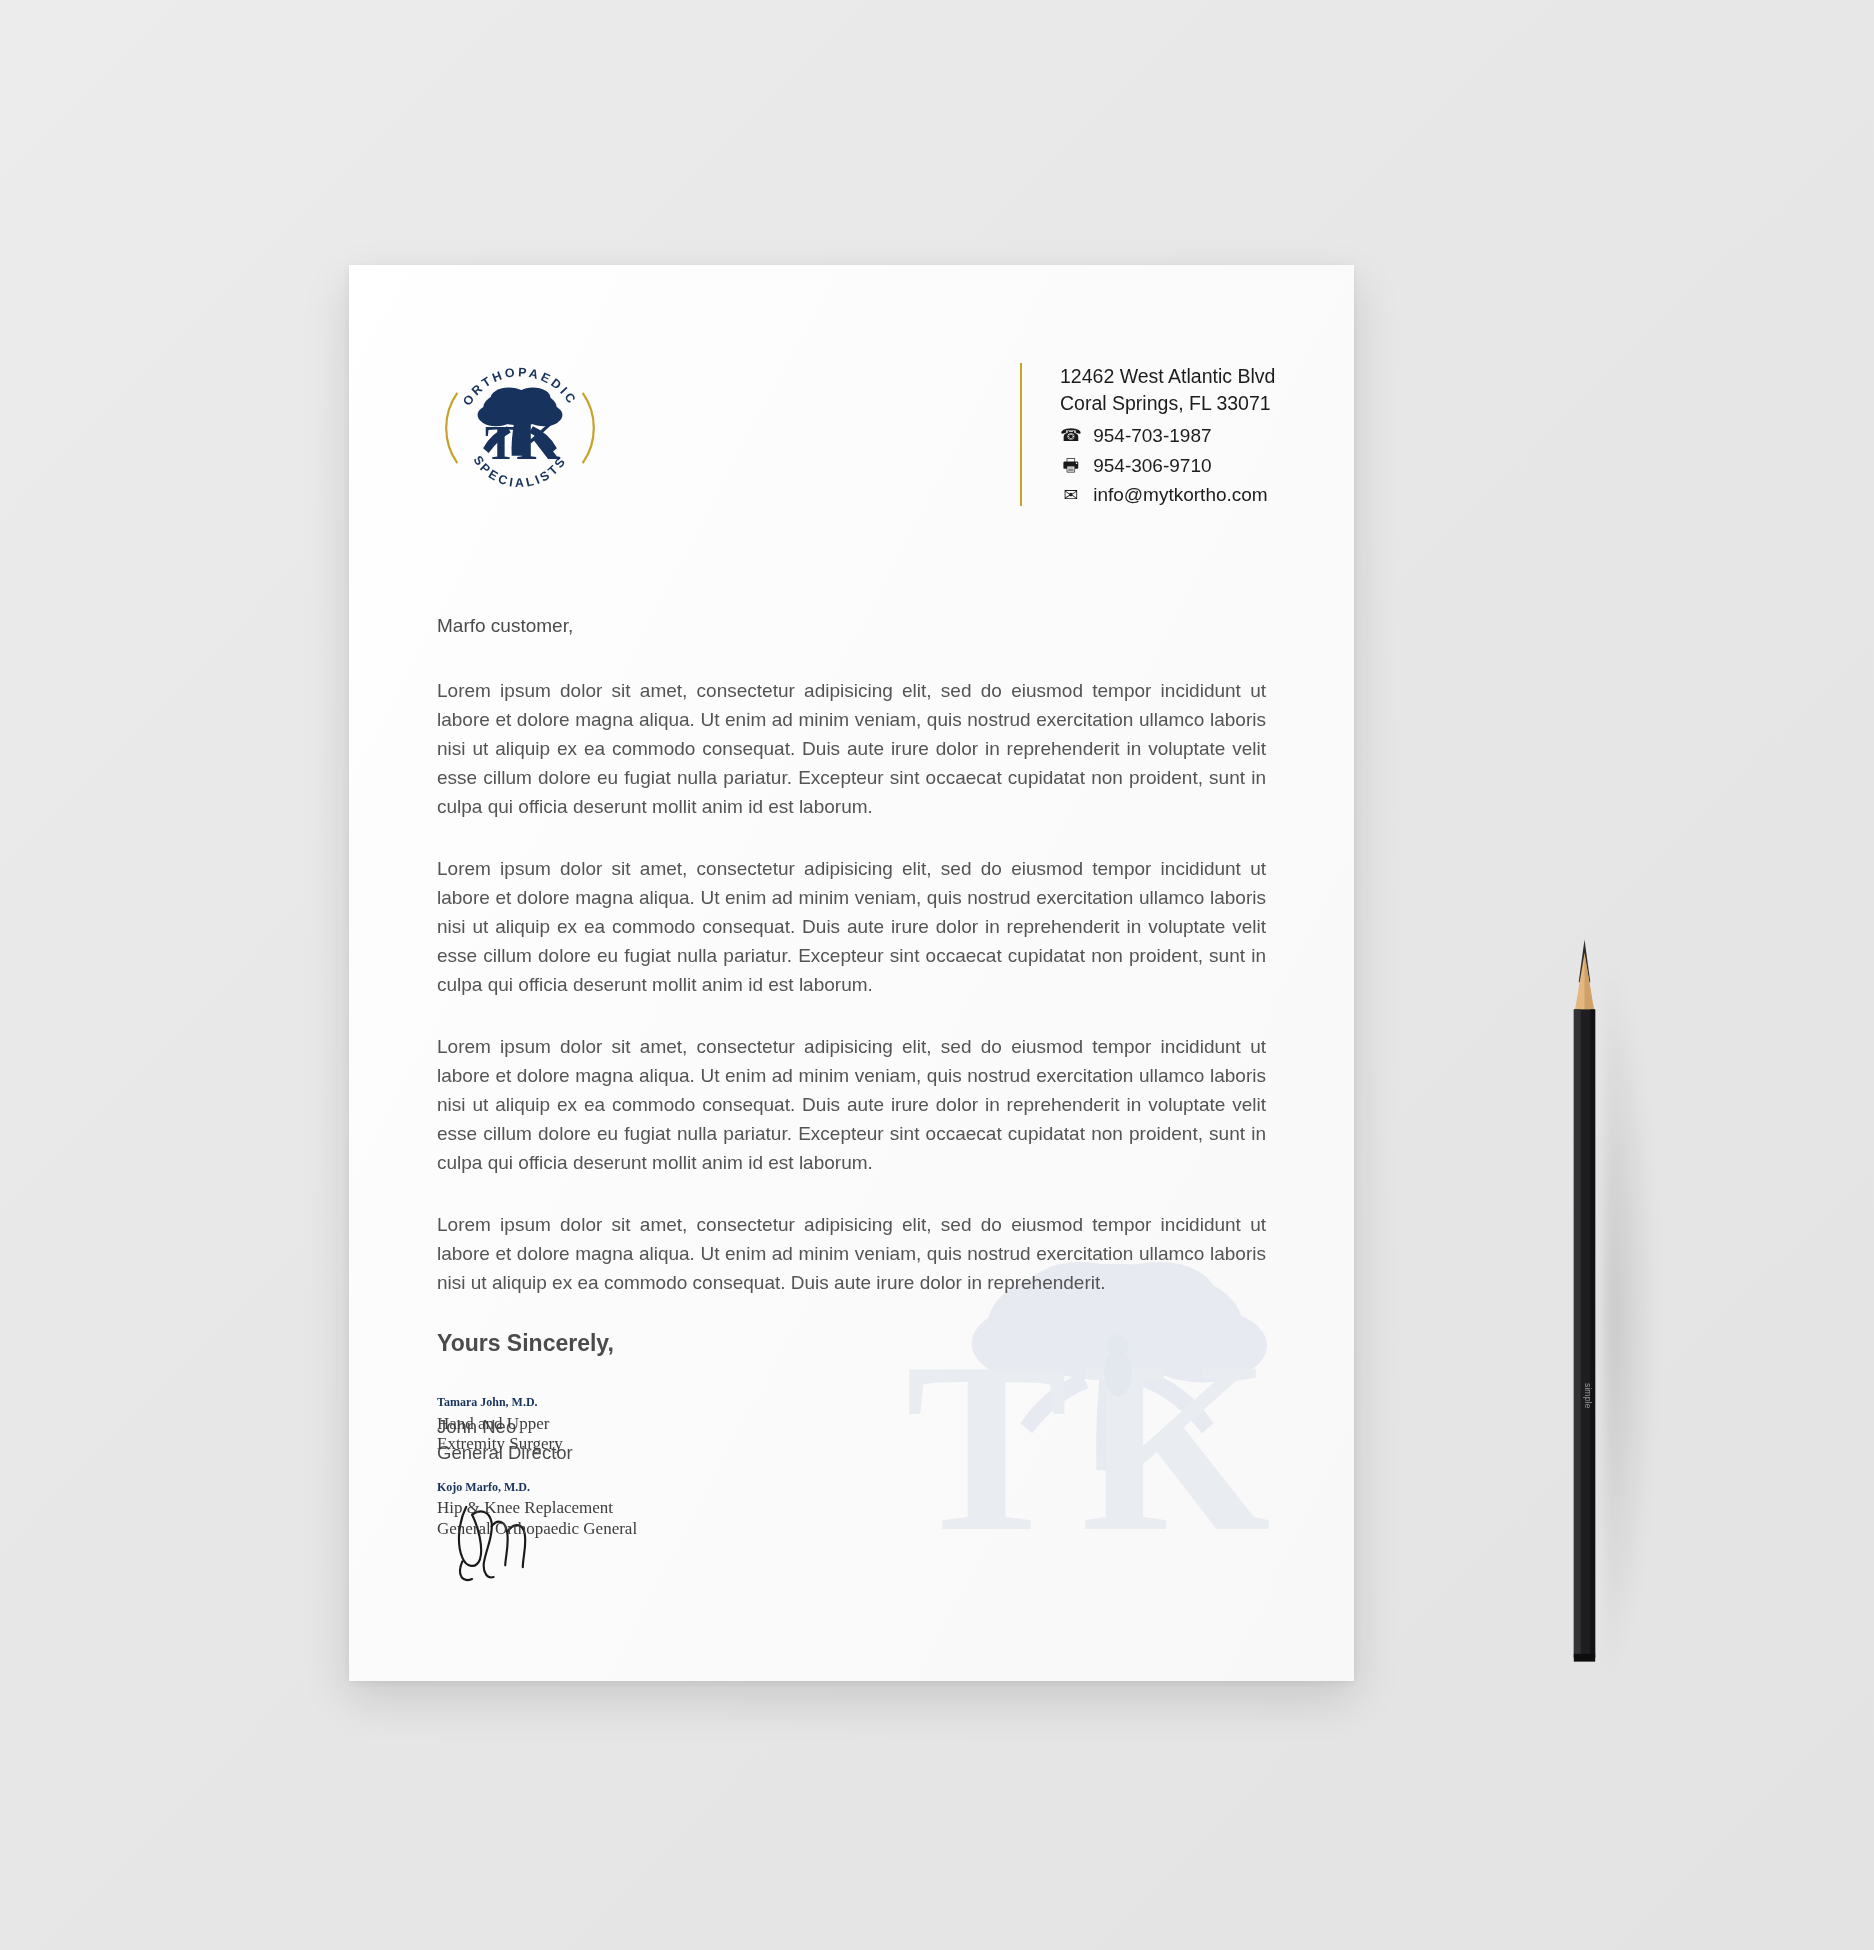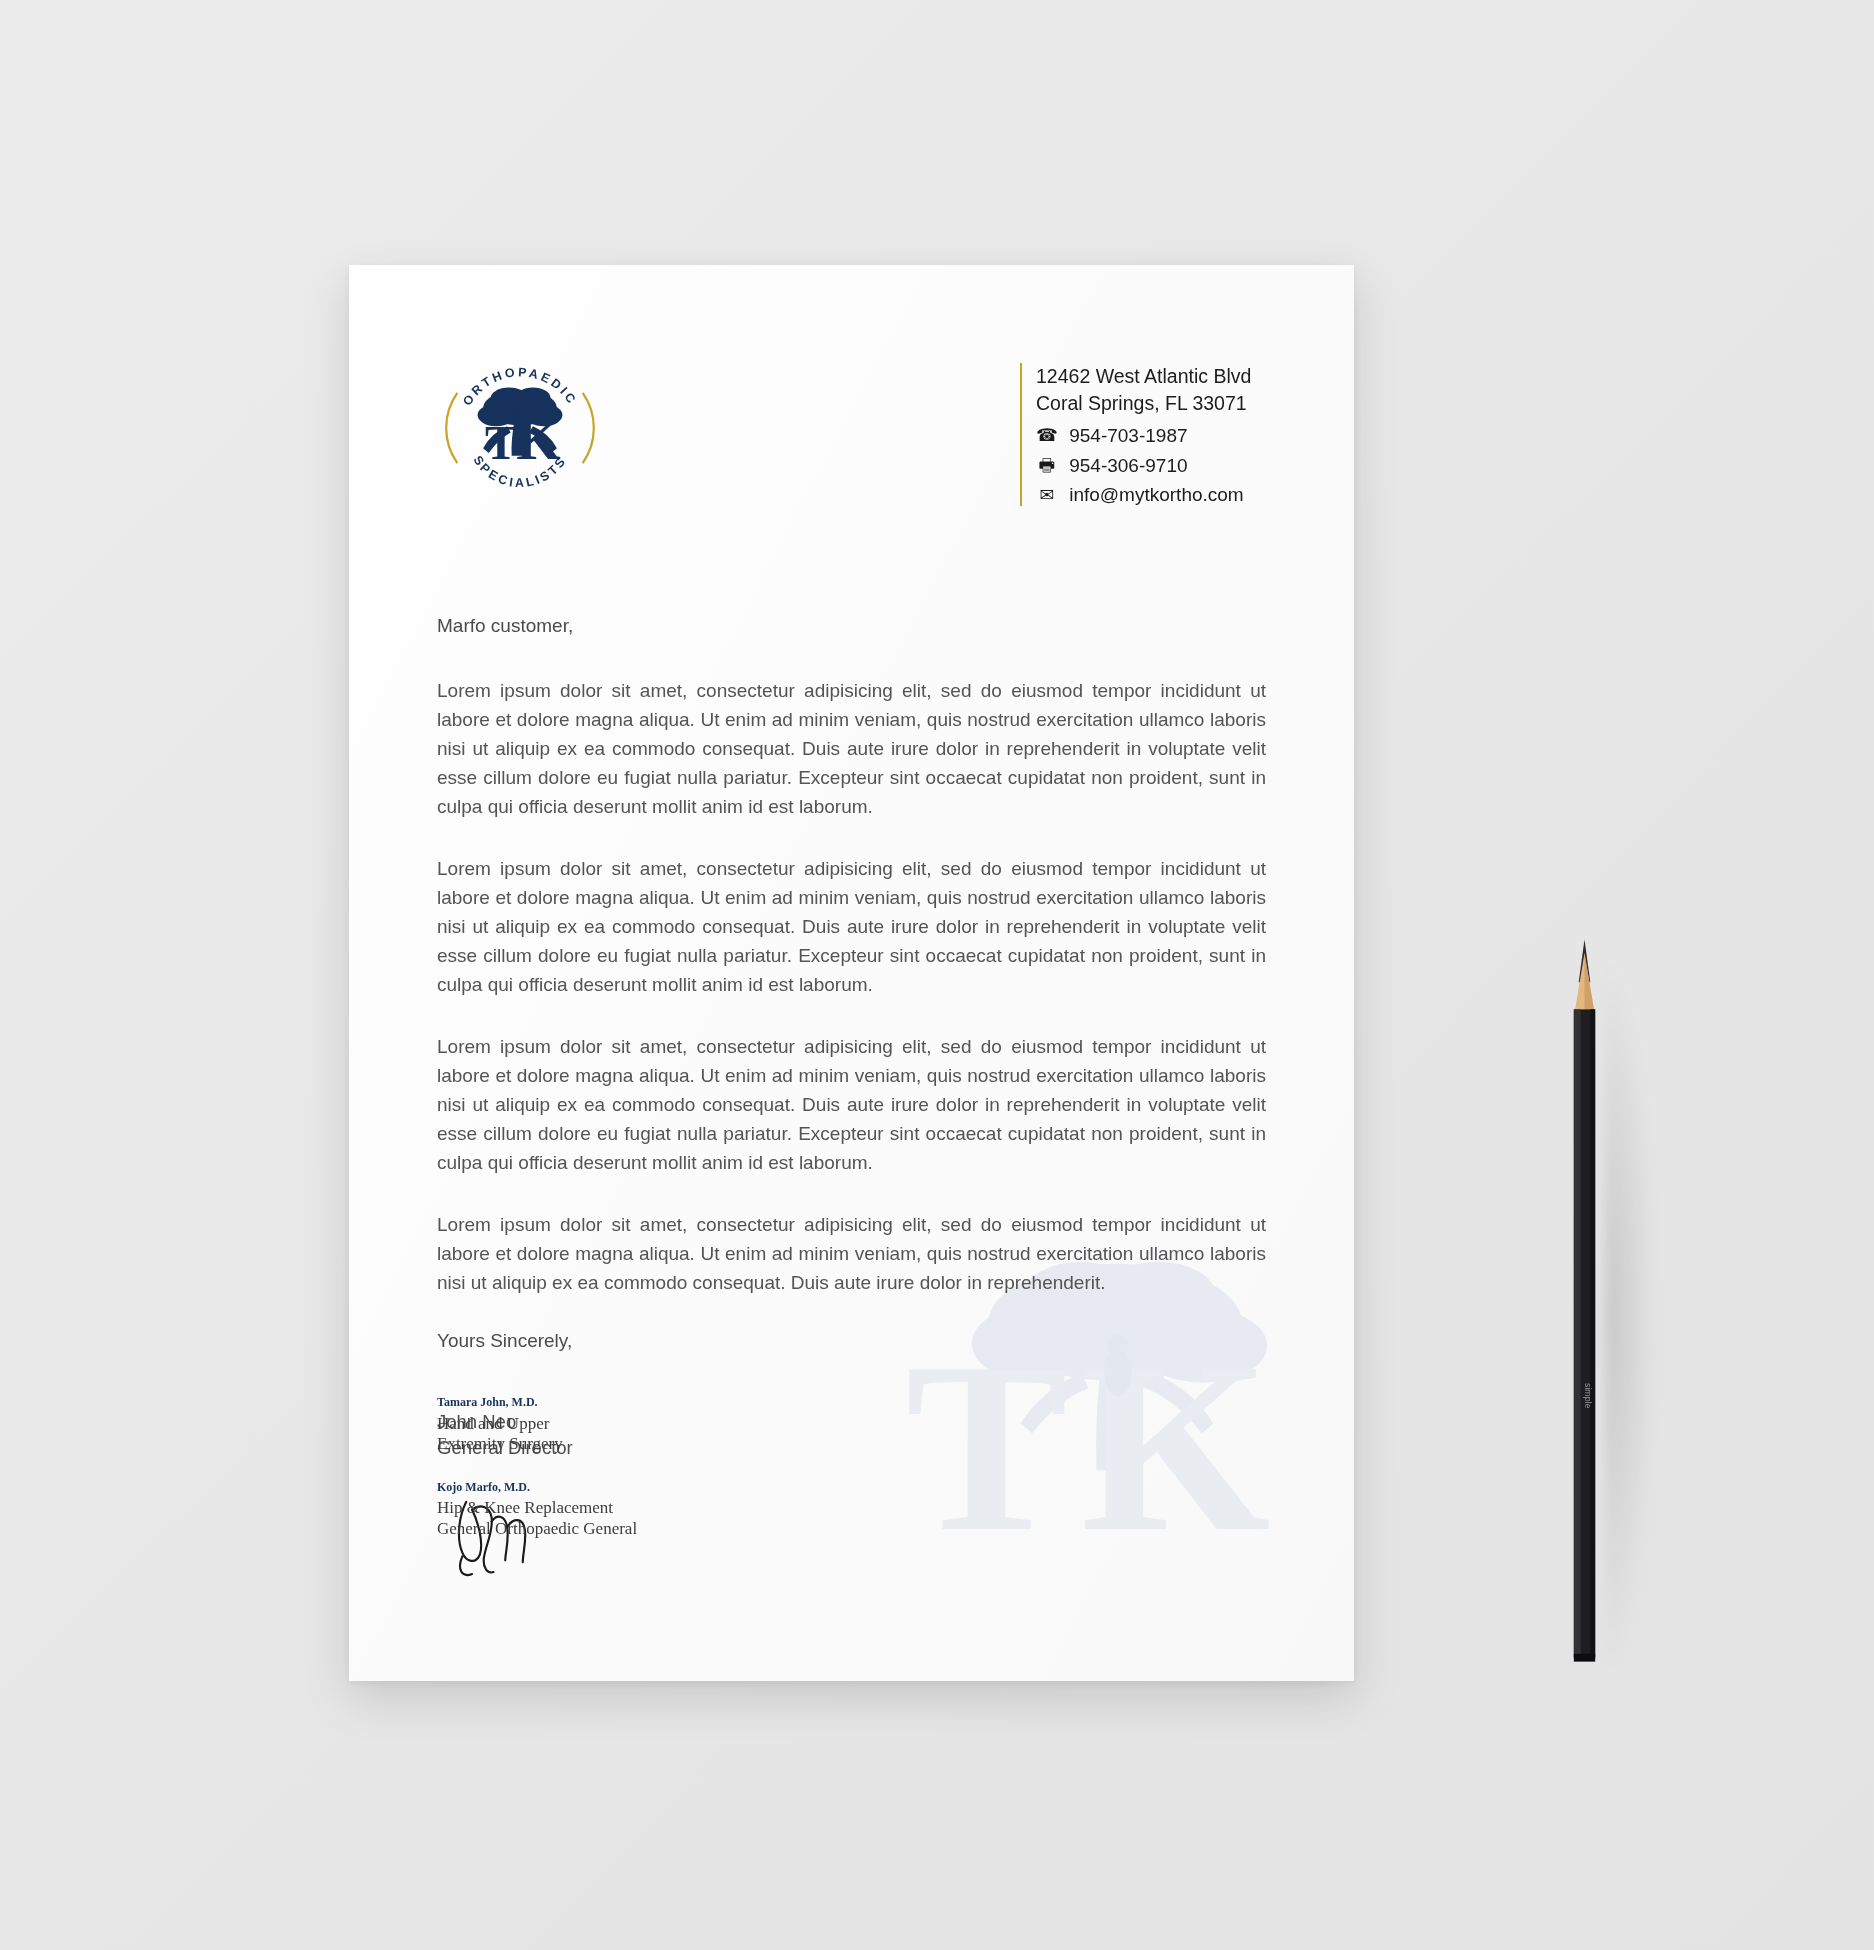--- a/index.html
+++ b/index.html
@@ -66,21 +66,21 @@
     top: 80px;
     width: 166px;
     height: 166px;
   }
   .logo svg { display:block; width:100%; height:100%; }
 
   .contact {
     position: absolute;
     left: 671px;
     top: 98px;
-    padding-left: 14px;
+    padding-left: 38px;
     border-left: 2px solid #c9a227;
     color: #222;
   }
   .contact .addr-line {
     font-size: 19.5px;
     line-height: 27px;
     color: #1c1c1c;
     white-space: nowrap;
   }
   .contact .row {
@@ -115,24 +115,25 @@
     margin-bottom: 37px;
   }
   .para {
     font-size: 19px;
     line-height: 29px;
     text-align: justify;
     color: #545454;
     margin-bottom: 33px;
   }
   .closing {
-    font-size: 19px;
+    font-size: 23px;
     color: #4b4b4b;
     margin-top: 9.8px;
     margin-bottom: 57px;
+    font-weight: bold;
   }
   .signer {
     font-size: 18.5px;
     line-height: 26px;
     color: #4b4b4b;
   }
   .signature {
     margin-top: 27px;
     width: 117px;
     height: 94px;

